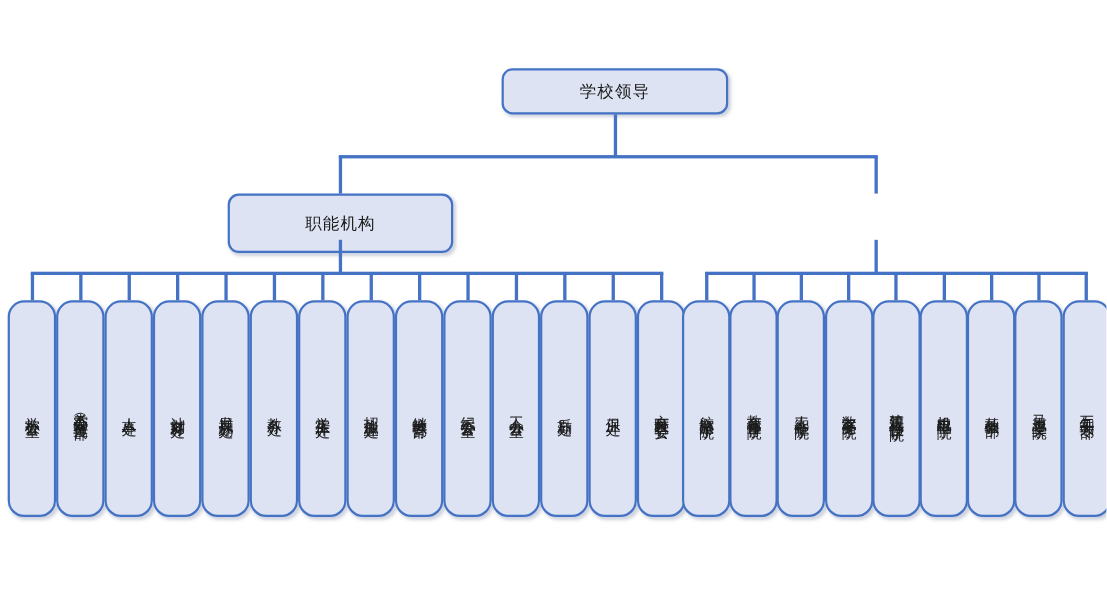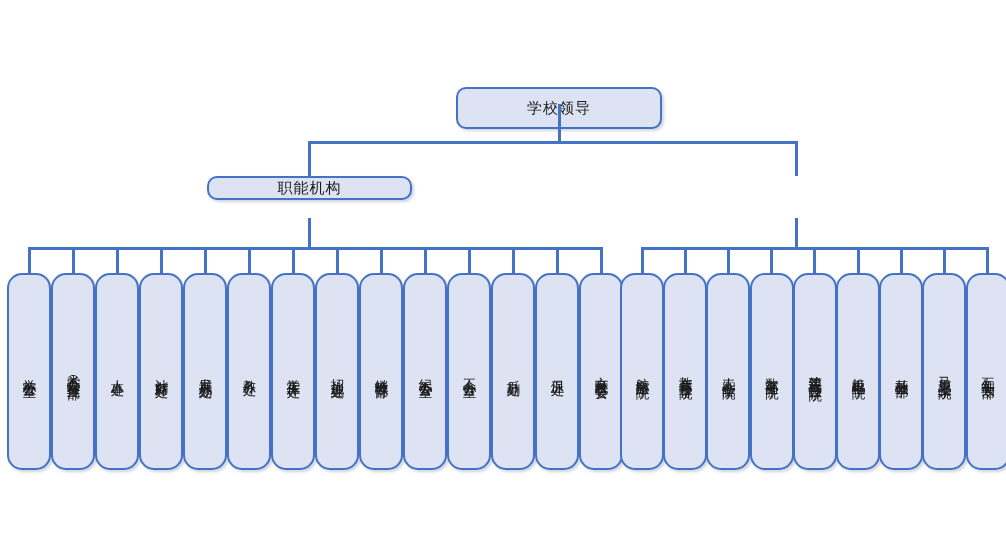--- a/index.html
+++ b/index.html
@@ -61,27 +61,27 @@
     position: absolute;
     background: #4472c4;
   }
   .line.v { width: 3px; }
   .line.h { height: 3px; }
 </style>
 </head>
 <body>
 
 <div id="chart-root">
-    <div class="node root" style="left: 456px; top: 62px; width: 206px; height: 42px; margin-top: 25px;">
+    <div class="node root" style="left: 456px; top: 62px; width: 206px; height: 42px;">
       <span>学校领导</span>
     </div>
     <div class="line v" style="left: 557.5px; top: 104px; height: 38px;"></div>
     <div class="line h" style="left: 308px; top: 140.5px; width: 490px;"></div>
     <div class="line v" style="left: 308px; top: 142px; height: 34px;"></div>
-    <div class="node branch" style="left: 207px; top: 176px; width: 205px; height: 24px;">
+    <div class="node branch" style="left: 207px; top: 176px; width: 205px; height: 54px;">
       <span>职能机构</span>
     </div>
     <div class="line v" style="left: 308px; top: 218px; height: 30px;"></div>
     <div class="line h" style="left: 27.5px; top: 246.5px; width: 575px;"></div>
     <div class="line v" style="left: 27.5px; top: 248px; height: 25px;"></div>
     <div class="node leaf" style="left: 7px; top: 273px; width: 44px; height: 197px;">
       <span class="vtext">学校办公室</span>
     </div>
     <div class="line v" style="left: 71.5px; top: 248px; height: 25px;"></div>
     <div class="node leaf" style="left: 51px; top: 273px; width: 44px; height: 197px;">

